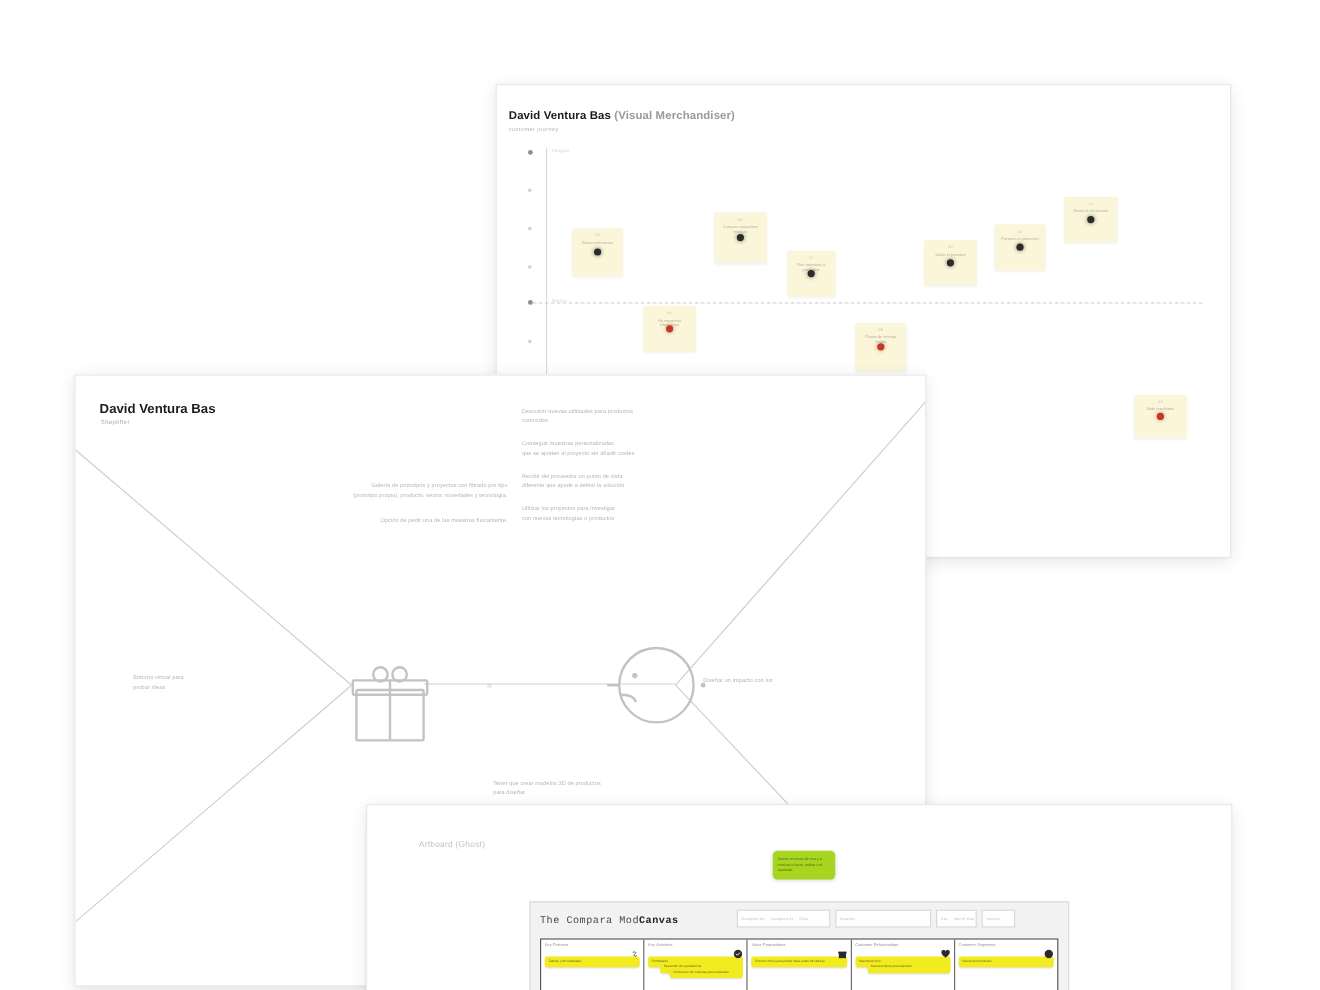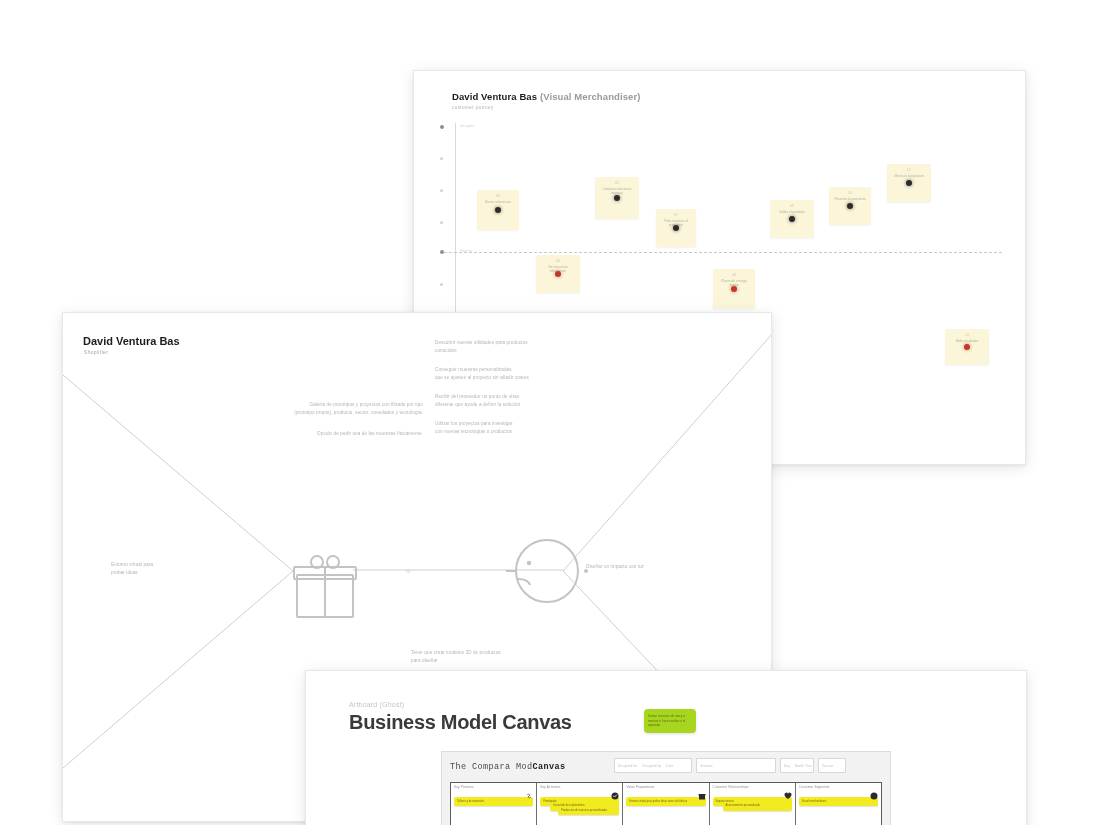--- a/index.html
+++ b/index.html
@@ -14,21 +14,21 @@
   .card {
     position: absolute;
     background: #ffffff;
     border: 1px solid #e8e8e8;
     box-shadow: 0 3px 14px rgba(0,0,0,0.10), 0 1px 3px rgba(0,0,0,0.06);
     overflow: hidden;
   }
 
   
   #card-matrix { left: 413px; top: 70px; width: 613px; height: 395px; z-index: 1; }
-  .mx-head { position: absolute; left: 38px; top: 20px; }
+  .mx-head { position: absolute; left: 10px; top: 20px; }
   .mx-title { font-size: 9.5px; font-weight: bold; color: #1a1a1a; letter-spacing: .1px; }
   .mx-title .muted { color: #9a9a9a; font-weight: bold; }
   .mx-sub { font-size: 4.6px; color: #b2b2b2; margin-top: 3px; letter-spacing: .4px; }
 
   .axis-y {
     position: absolute; left: 41px; top: 52px; width: 1px; height: 262px;
     background: #d9d9d9;
   }
   .tick { position: absolute; left: 26px; width: 3px; height: 3px; border-radius: 50%; background: #d2d2d2; }
   .tick.major { background: #8f8f8f; width: 4px; height: 4px; }
@@ -262,21 +262,20 @@
       <div>Calculador de iluminación adecuada con</div>
       <div>advertencias y consejos justificados</div>
       <div style="height:12px"></div>
       <div>Una vez calculado se podrá descargar los</div>
       <div>modelos 3D de productos, decalaje, cotas</div>
     </div>
   </div>
 
   <div class="card" id="card-bmc">
     <div class="bmc-eyebrow">Artboard (Ghost)</div>
-    <div class="bmc-title">Business Model Canvas</div>
 
     <div class="note-green">
       <span>Sumar recursos de uso y a mostrar o hacer arribar a el apartado</span>
     </div>
 
     <div class="bmc-frame">
       <div class="bmc-brand">
         <span>The Compara Mod</span><b>Canvas</b>
       </div>
 

